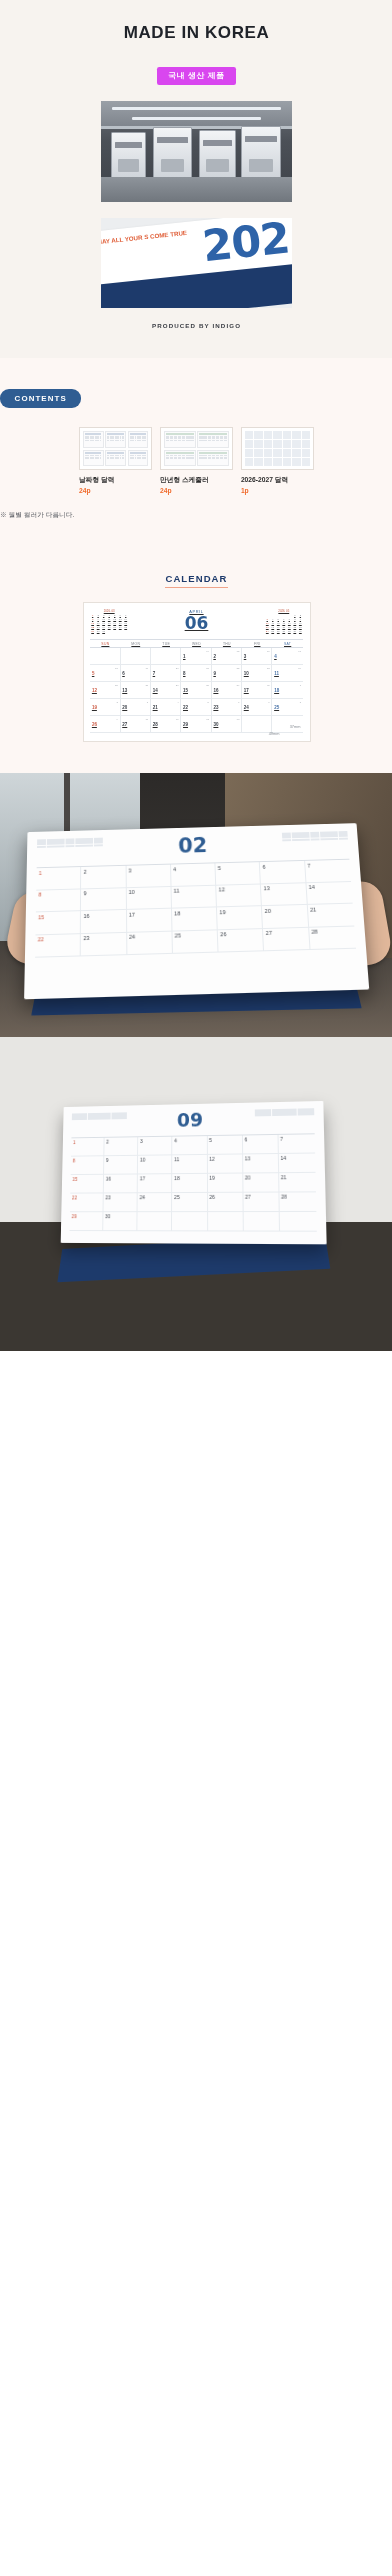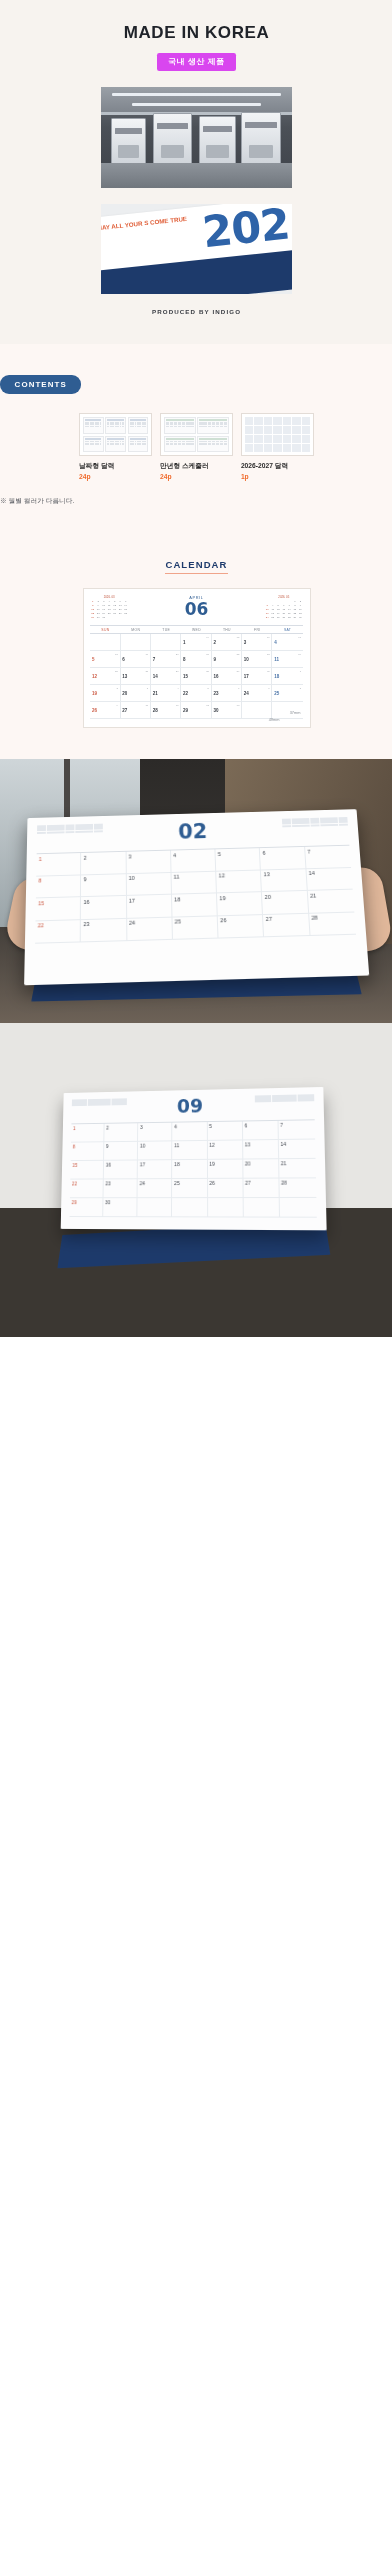--- a/index.html
+++ b/index.html
@@ -16,21 +16,21 @@
   .sec-korea {
     background: #f7f3ef;
     padding: 22.5px 0 29px 0;
     text-align: center;
   }
   .korea-title {
     font-size: 17px;
     font-weight: 800;
     letter-spacing: 0.6px;
     color: #20232a;
-    margin-bottom: 10px;
+    margin-bottom: 24px;
   }
   .korea-badge {
     display: inline-block;
     background: #d946ef;
     color: #ffffff;
     font-size: 7.9px;
     font-weight: 700;
     letter-spacing: 0.6px;
     padding: 3.9px 11.2px;
     border-radius: 2.2px;
@@ -187,20 +187,21 @@
   }
   .contents-note {
     margin-top: 17px; font-size: 6.7px; color: #55585e;
   }
 
   
   .sec-calendar {
     background: #fdf7f4;
     padding: 25px 0 31px 0;
     text-align: center;
+    text-decoration: underline;
   }
   .cal-title {
     font-size: 9.5px; font-weight: 800; letter-spacing: 1.1px;
     color: #1d3a6b; display: inline-block;
     border-bottom: 1.1px solid #f0a48a; padding-bottom: 2.8px;
   }
   .cal-sub {
     margin-top: 11.2px; font-size: 7.6px; font-weight: 700; line-height: 1.9; color: #26292f;
   }
   .cal-sheet {

